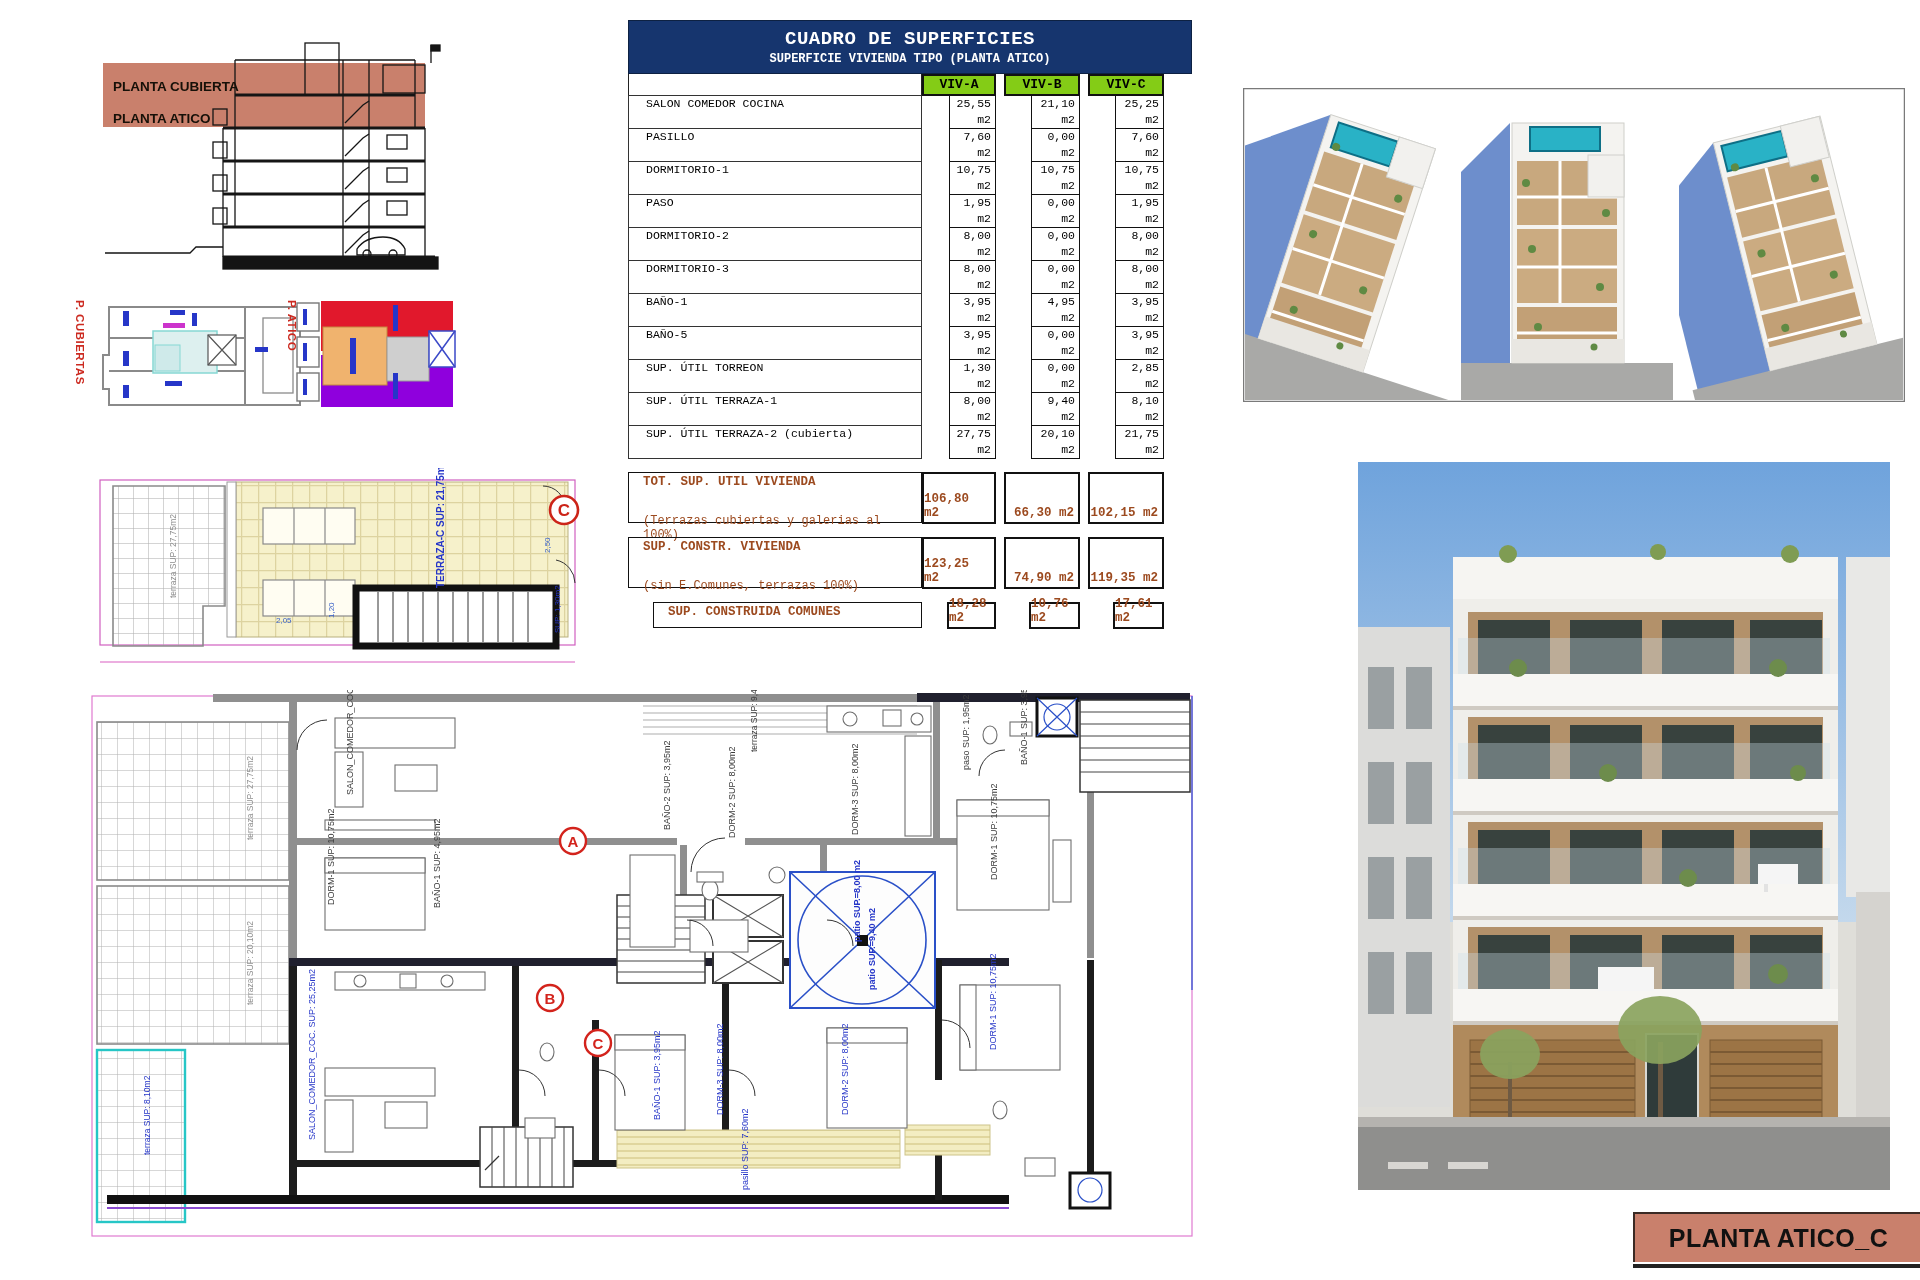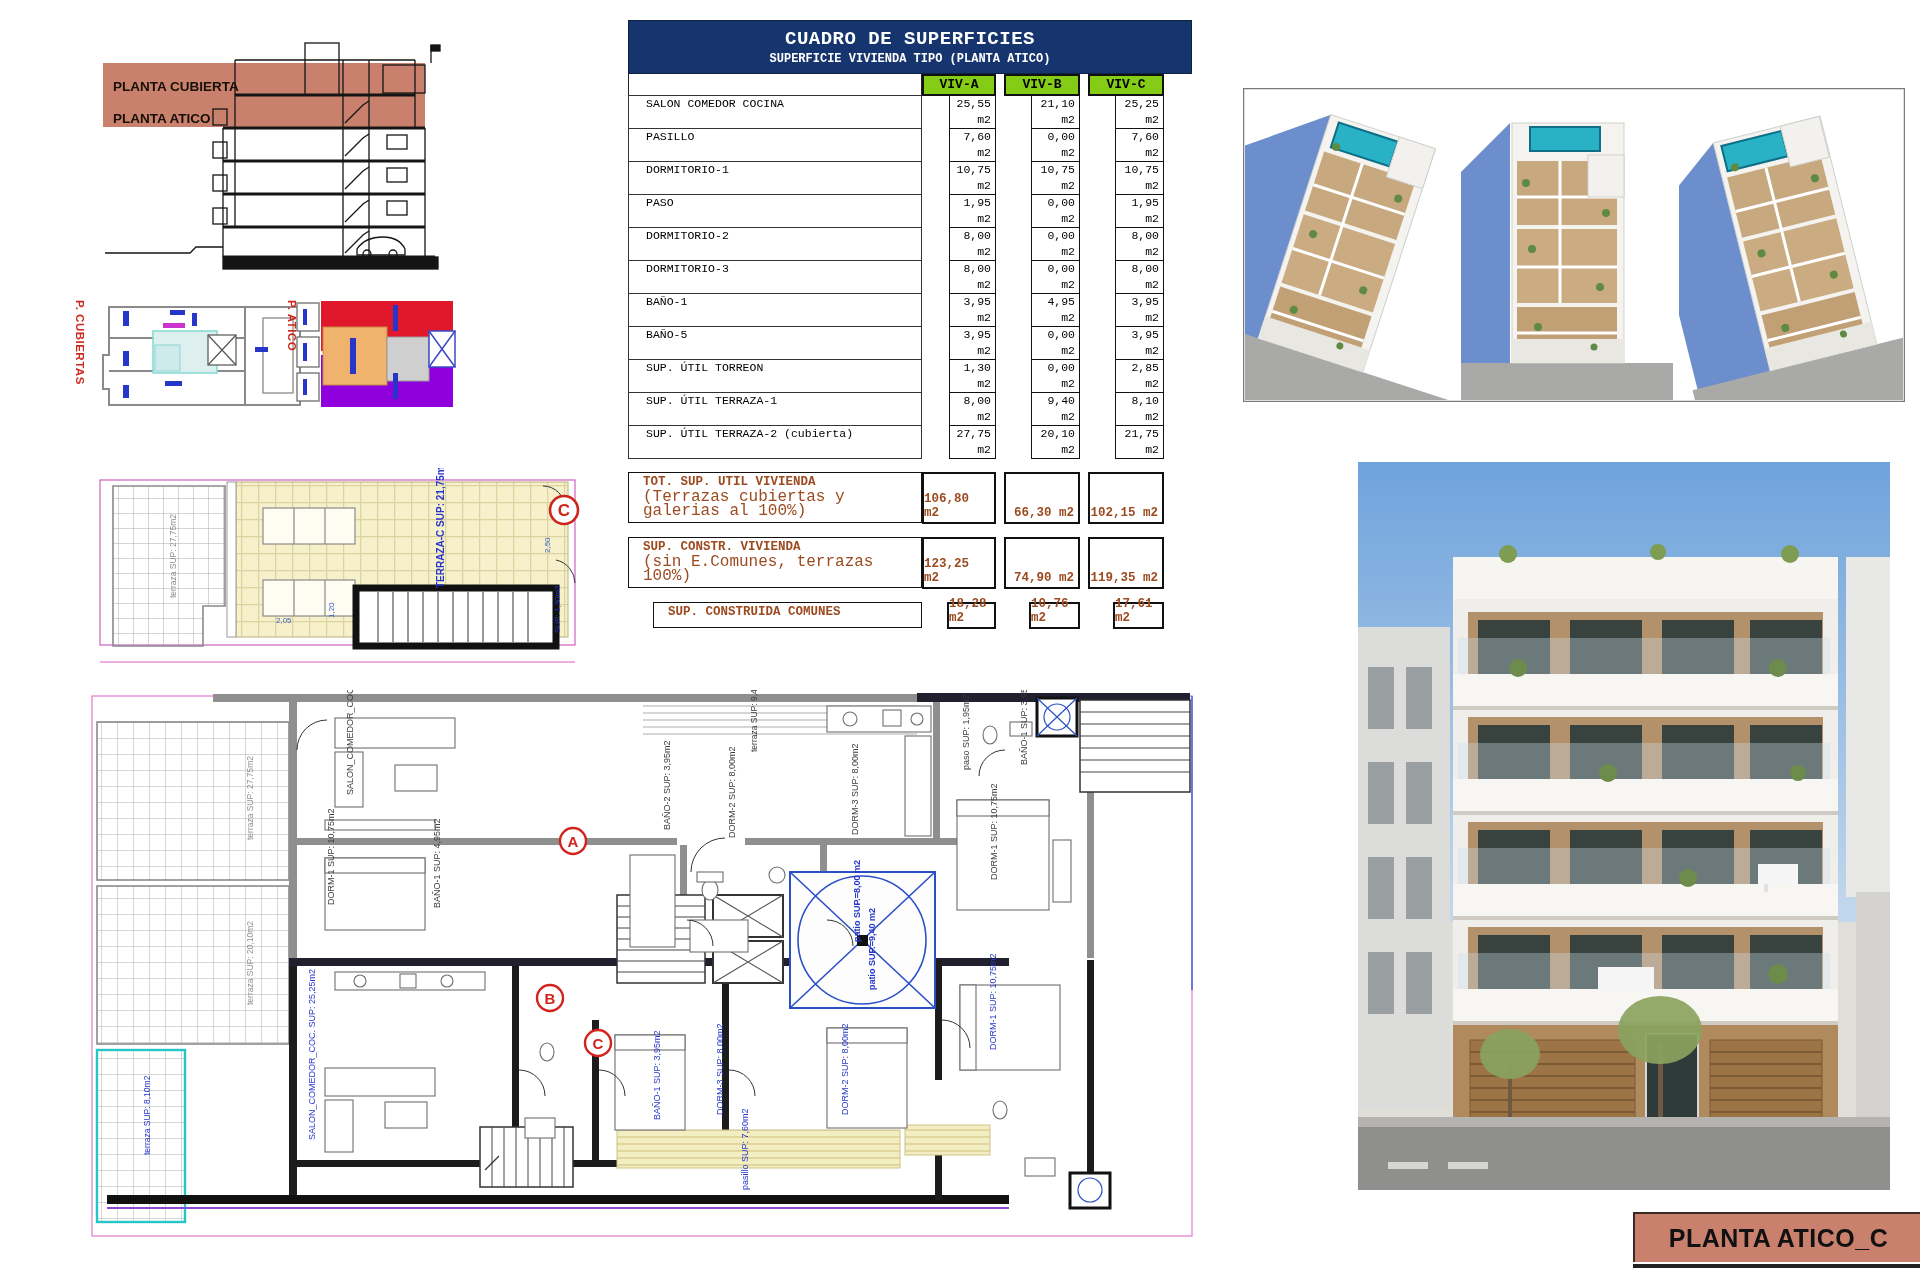--- a/index.html
+++ b/index.html
@@ -15,21 +15,21 @@
   .t-grid{display:grid;grid-template-columns:294px 74px 8px 76px 8px 76px;}
   .t-colhead .lblc{border:1px solid #222;border-top:none;}
   .t-colhead .vc{border:2px solid #111;font-weight:bold;text-align:center;font-size:13px;line-height:18px;background:#84cc16;}
   .t-row .lblc{border:1px solid #333;margin-top:-1px;font-size:11.5px;line-height:16px;padding-left:17px;white-space:nowrap;}
   .t-row .vc{border:1px solid #111;margin-top:-1px;font-size:11.5px;line-height:16px;text-align:right;padding-right:4px;margin-left:27px;}
   .gapc{background:transparent;}
   .t-gap{height:13px;}
   .t-sum{display:grid;grid-template-columns:294px 74px 8px 76px 8px 76px;}
   .t-sum .slbl{border:1.5px solid #111;color:#9c4a1f;padding:2px 0 1px 14px;}
   .t-sum .sl1{font-size:12.5px;font-weight:bold;line-height:15px;}
-  .t-sum .sl2{font-size:16px;line-height:14px;}
+  .t-sum .sl2{font-size:12px;line-height:14px;margin-top:24px;}
   .t-sum .sval{border:2px solid #111;color:#9c4a1f;font-weight:bold;font-size:12.5px;
                display:flex;align-items:flex-end;justify-content:flex-end;padding:0 4px 2px 0;}
   .h48{height:46px;}.h22{height:21px;margin-left:25px;}
   
   .vlabel{position:absolute;color:#cc2a20;font-weight:bold;font-size:11.5px;letter-spacing:.5px;
           transform:rotate(90deg);transform-origin:0 0;white-space:nowrap;}
   
   .titlebar{position:absolute;left:1633px;top:1212px;width:287px;height:48px;background:#c9806c;
             border-top:2px solid #3a2a24;border-left:2px solid #3a2a24;
             display:flex;align-items:center;justify-content:center;}

